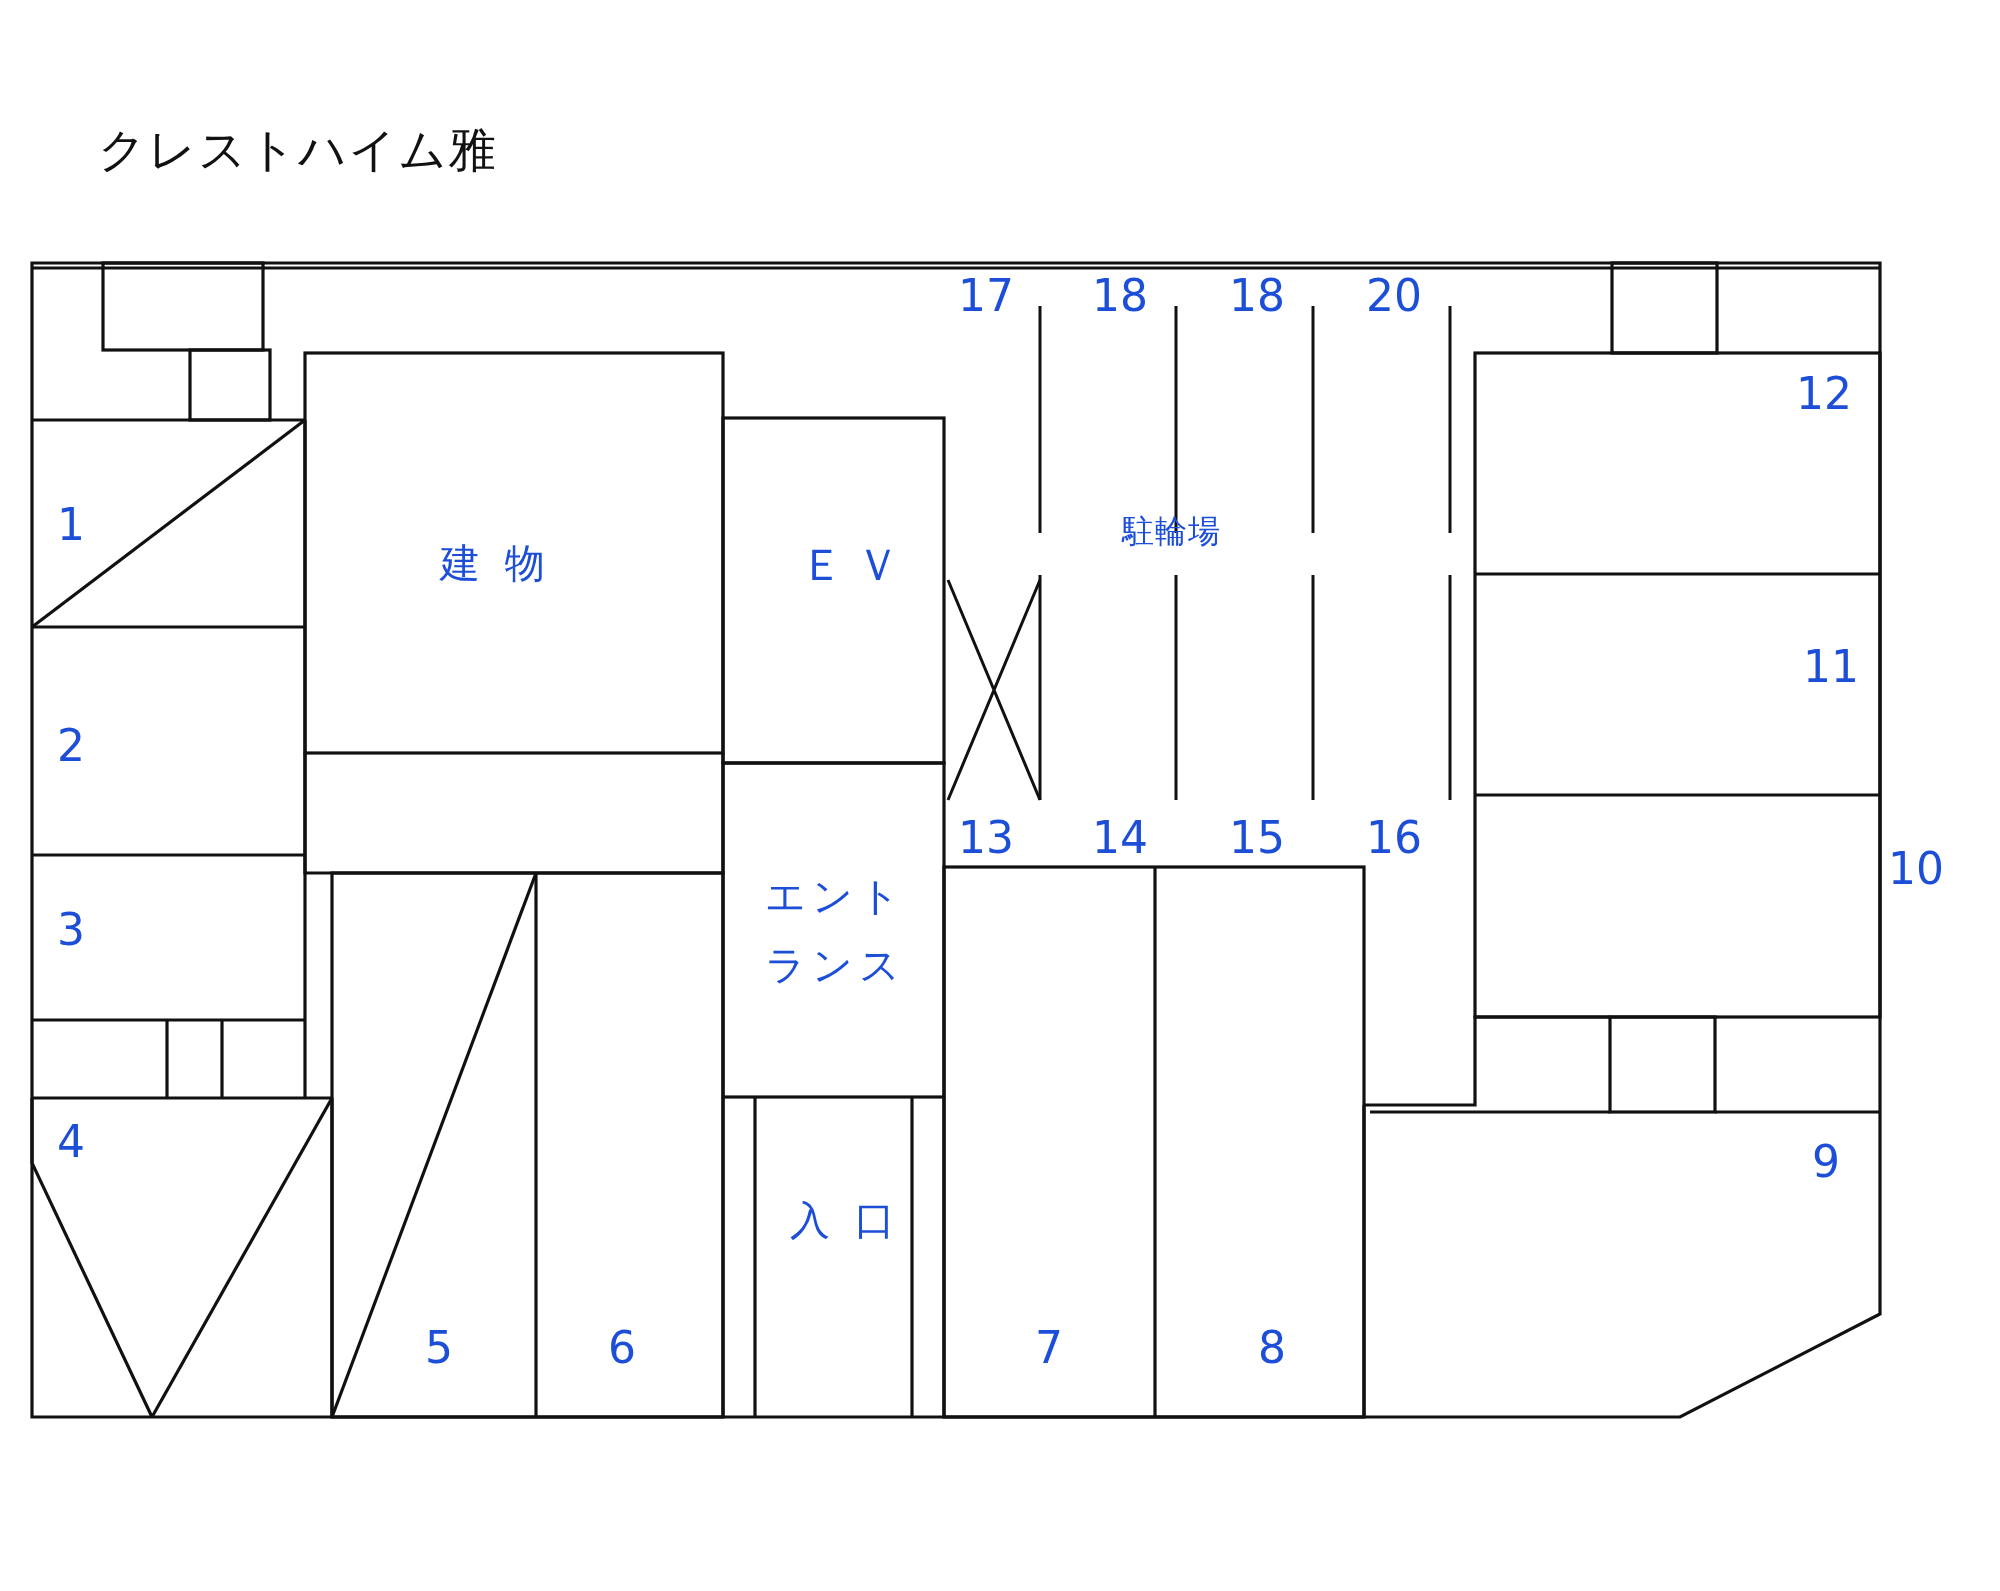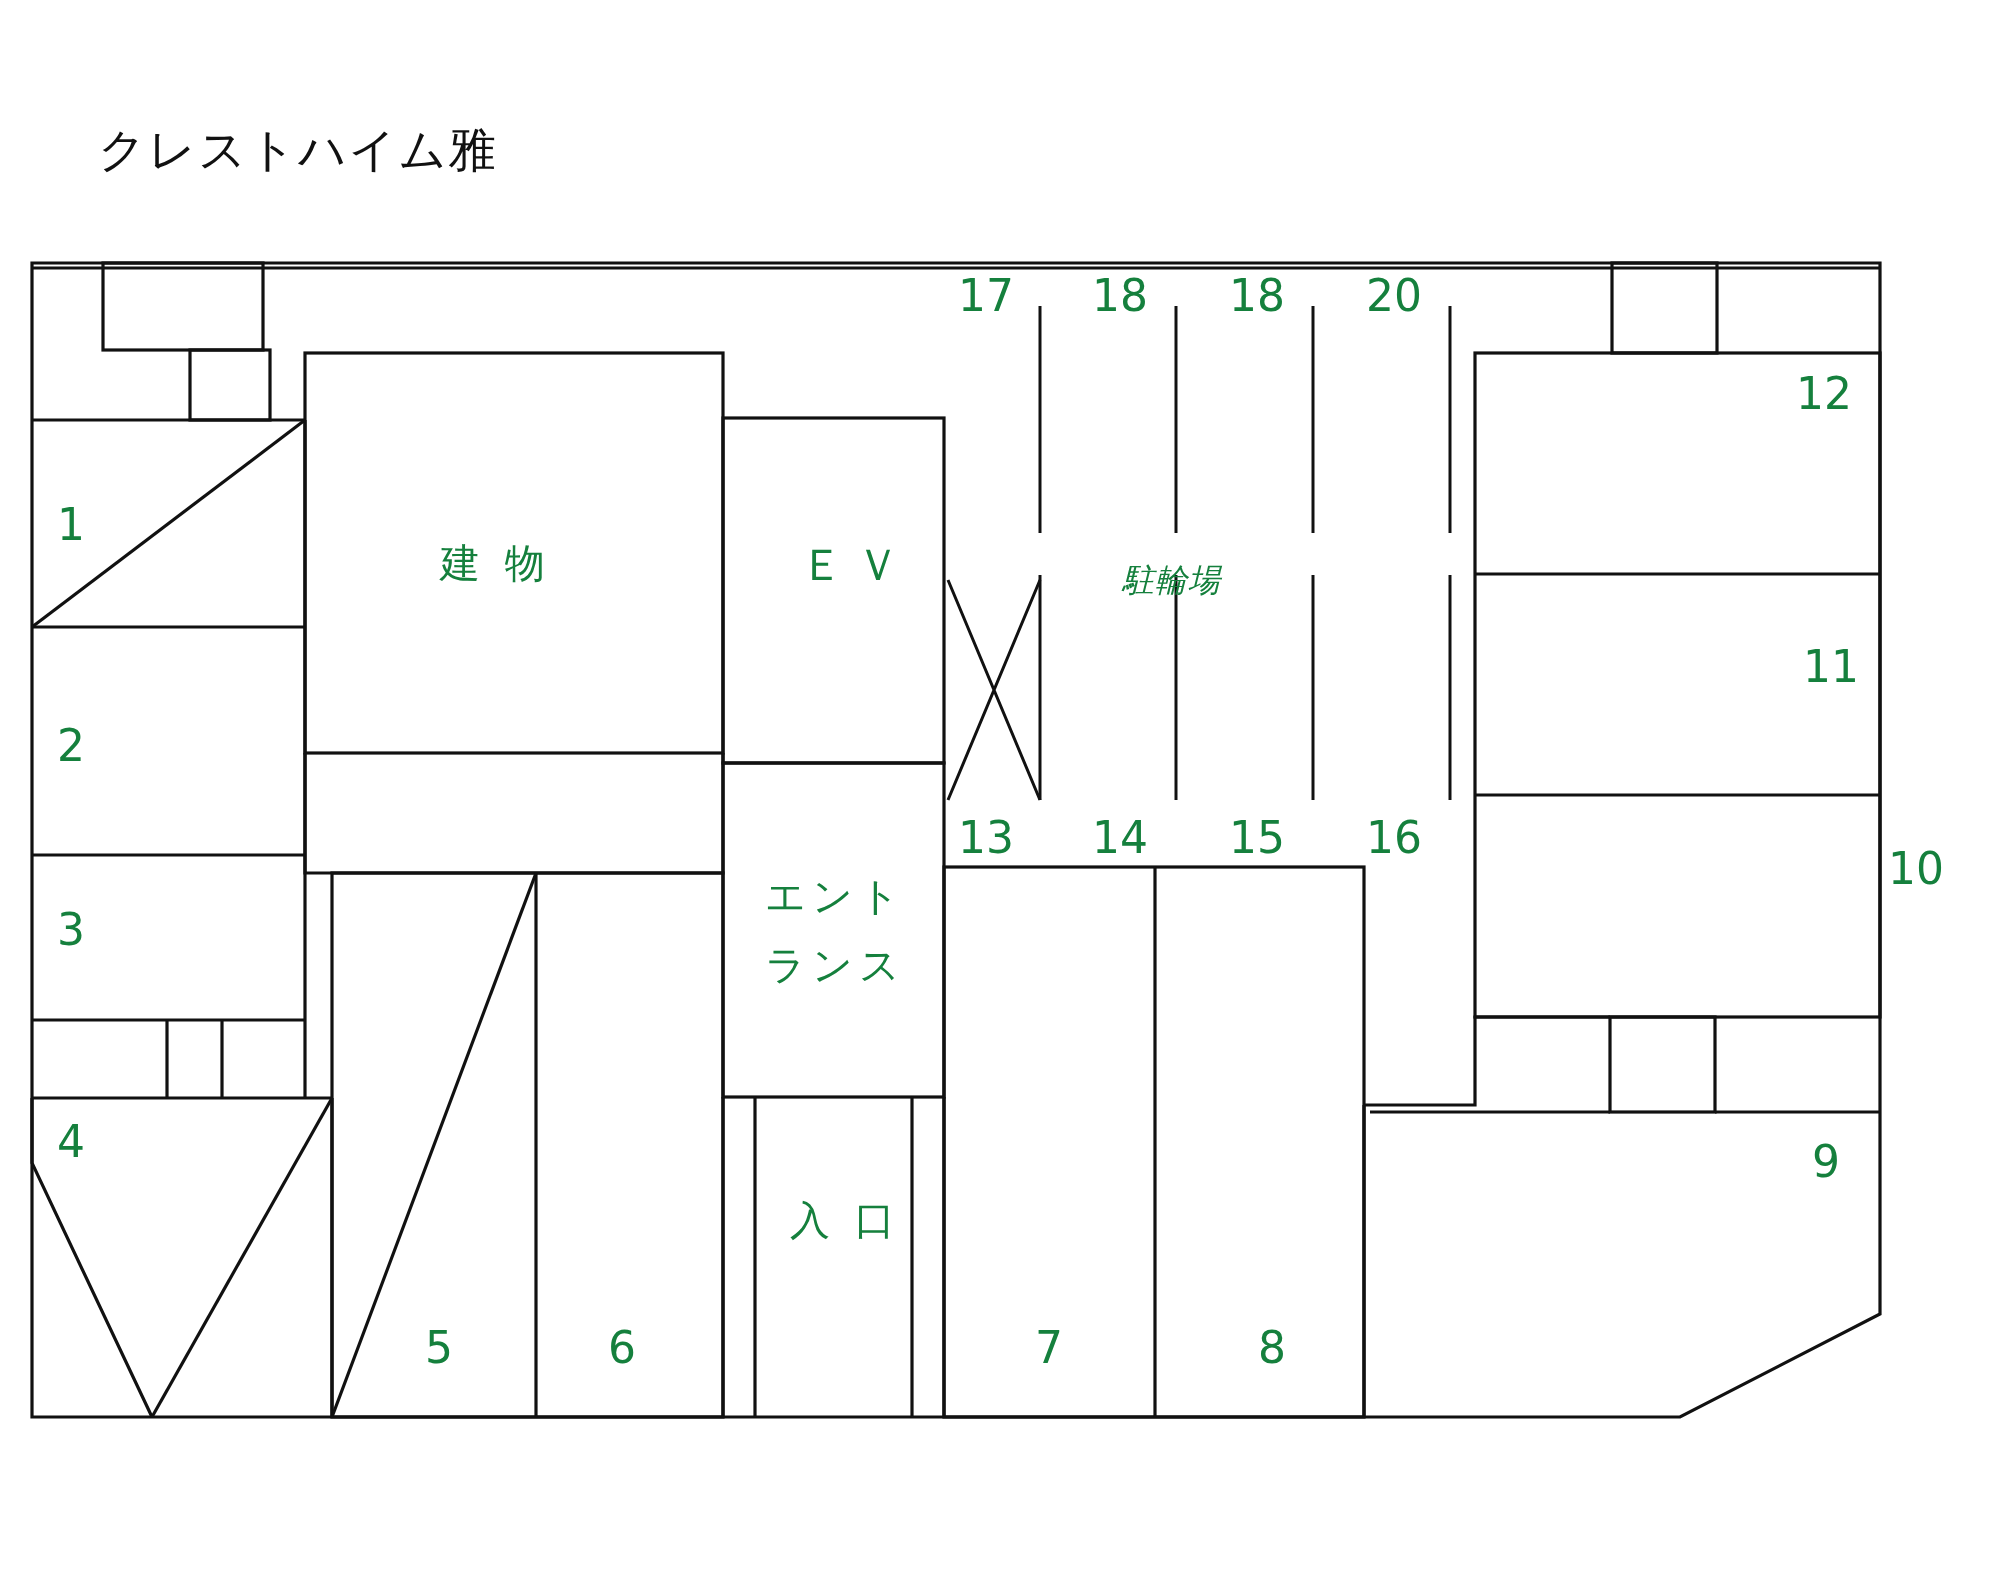--- a/index.html
+++ b/index.html
@@ -31,21 +31,21 @@
   #plan-svg {
     position: absolute;
     left: 0;
     top: 0;
     width: 2000px;
     height: 1591px;
     display: block;
   }
   .lbl {
     position: absolute;
-    color: #15803d;
+    color: #1d4ed8;
     white-space: pre;
     line-height: 1.0;
   }
   .num {
     font-size: 44px;
     font-family: "DejaVu Sans", "Liberation Sans", sans-serif;
   }
   .jp {
     font-size: 40px;
     font-family: "DejaVu Sans", "Liberation Sans", sans-serif;
@@ -149,21 +149,21 @@
 
   <div class="lbl jp" style="left:440px; top:543px;">建 物</div>
 
   <div class="lbl ev" style="left:800px; top:543px;">ＥＶ</div>
 
   <div class="lbl jp" style="left:765px; top:828px;margin-top:48px;">エント</div>
   <div class="lbl jp" style="left:765px; top:945px;">ランス</div>
 
   <div class="lbl jp" style="left:790px; top:1200px;">入 口</div>
 
-  <div class="lbl jp-small" style="left:1122px; top:564px;font-style:italic;">駐輪場</div>
+  <div class="lbl jp-small" style="left:1122px; top:515px;">駐輪場</div>
 
   <div class="lbl num" style="left:57px;  top:503px;">1</div>
   <div class="lbl num" style="left:57px;  top:724px;">2</div>
   <div class="lbl num" style="left:57px;  top:908px;">3</div>
   <div class="lbl num" style="left:57px;  top:1120px;">4</div>
   <div class="lbl num" style="left:425px; top:1326px;">5</div>
   <div class="lbl num" style="left:608px; top:1326px;">6</div>
   <div class="lbl num" style="left:1035px;top:1326px;">7</div>
   <div class="lbl num" style="left:1258px;top:1326px;">8</div>
   <div class="lbl num" style="left:1812px;top:1140px;">9</div>

